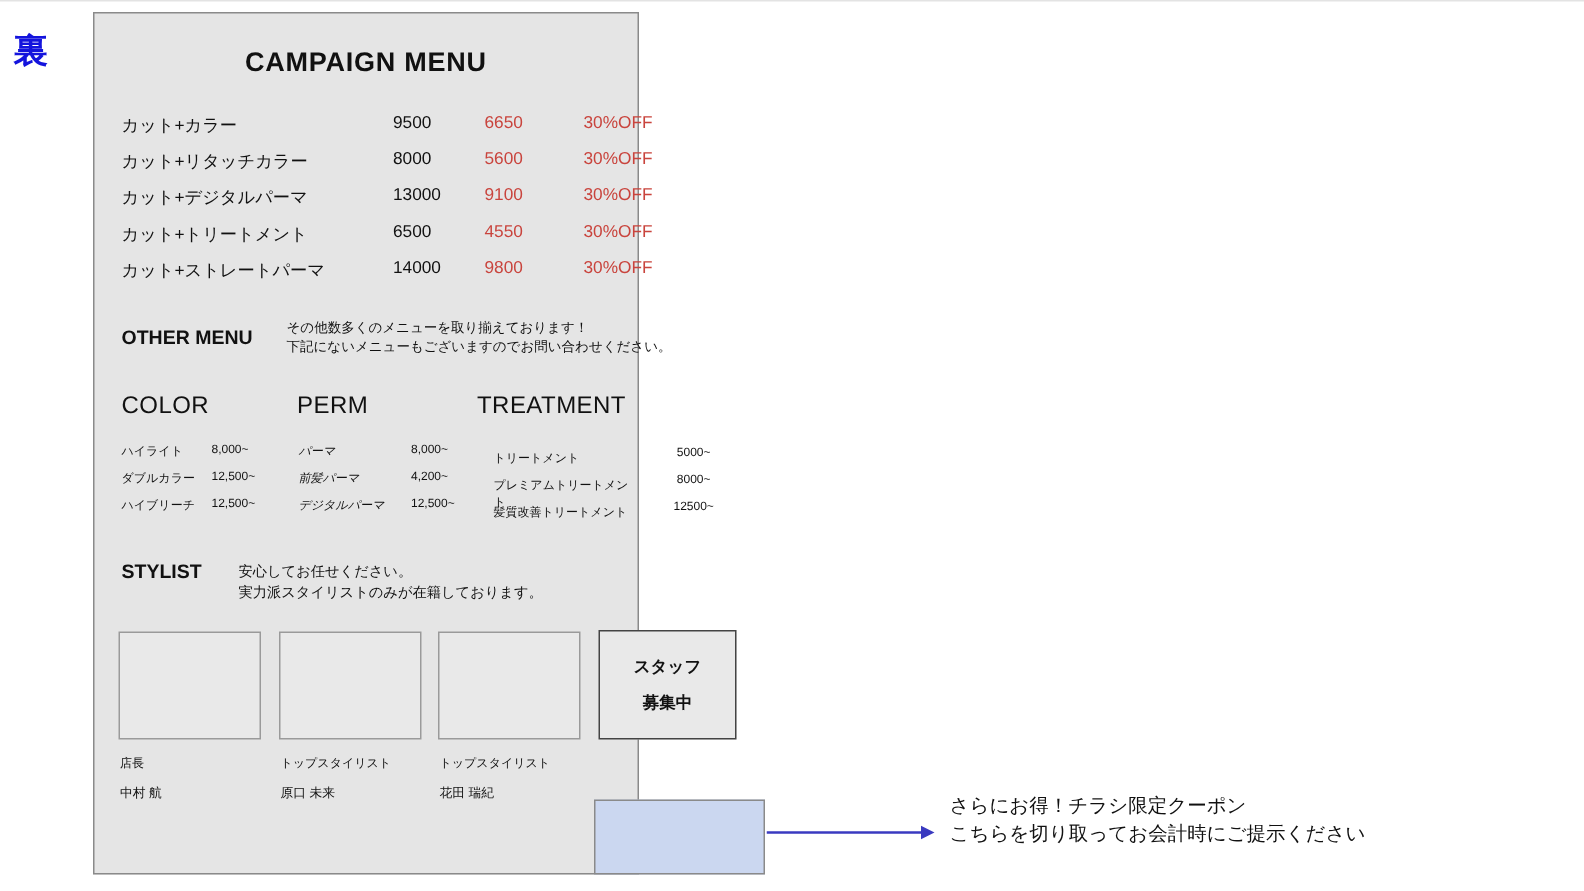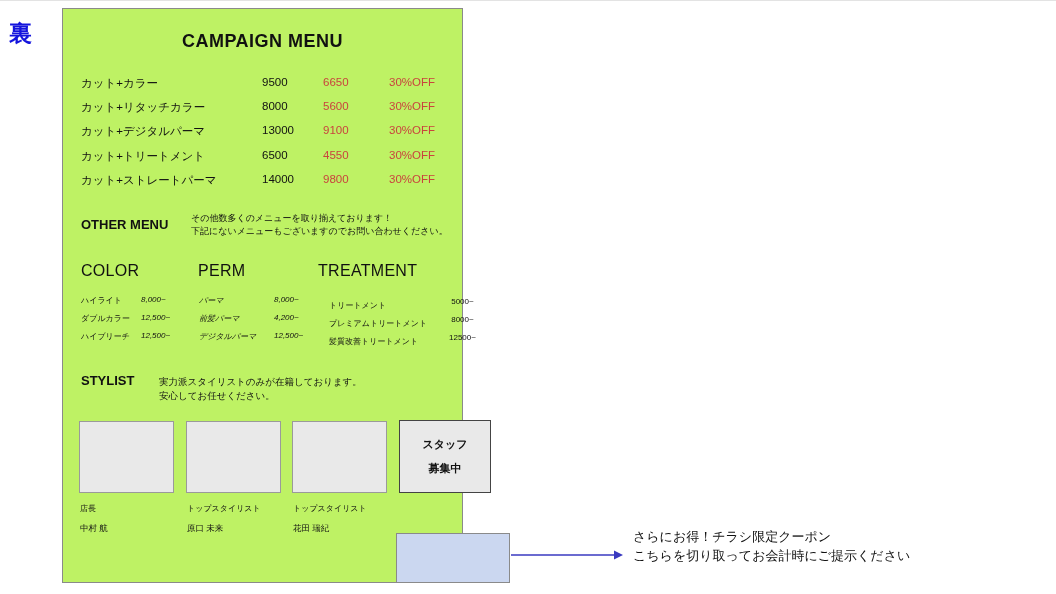--- a/index.html
+++ b/index.html
@@ -7,40 +7,40 @@
     position:relative;width:1056px;height:594px;background:#ffffff;
     font-family:"Liberation Sans","DejaVu Sans",sans-serif;color:#111;
     overflow:hidden;
   }
   .topline{position:absolute;left:0;top:0;width:100%;height:1px;background:#e3e3e3;}
   .page-label{
     position:absolute;left:9px;top:18px;font-size:23px;font-weight:bold;
     color:#1414dd;letter-spacing:1px;
   }
   .flyer{
-    position:absolute;left:62px;top:8px;width:401px;height:575px;
-    border:1.5px solid #8a8a8a;background:#bef264;box-sizing:border-box;
+    position:absolute;left:62px;top:8px;width:364px;height:575px;
+    border:1.5px solid #8a8a8a;background:#e5e5e5;box-sizing:border-box;
   }
   .flyer-title{
     position:absolute;left:0;top:22px;width:100%;text-align:center;
     font-size:18px;font-weight:bold;letter-spacing:.5px;
   }
   .campaign-list{position:absolute;left:0;top:63px;width:100%;}
   .c-row{position:relative;height:24.2px;font-size:11.5px;}
   .c-row .n {position:absolute;left:18px; top:4px;white-space:nowrap;}
   .c-row .p1{position:absolute;left:199px;top:4px;}
   .c-row .p2{position:absolute;left:260px;top:4px;color:#c9443d;}
   .c-row .p3{position:absolute;left:326px;top:4px;color:#c9443d;}
   .sec-head{position:absolute;font-size:13px;font-weight:bold;white-space:nowrap;}
   .note{position:absolute;font-size:9px;line-height:13px;white-space:nowrap;}
   .col-head{position:absolute;font-size:16px;font-weight:normal;letter-spacing:.3px;white-space:nowrap;}
   .mini-list{position:absolute;}
   .mini-row{display:flex;height:18px;font-size:8px;align-items:flex-start;}
   .mini-row .mn{width:60px;white-space:nowrap;}
-  .mini-row .mp{white-space:nowrap;font-style:italic;}
+  .mini-row .mp{white-space:nowrap;}
   .perm-list .mn{width:75px;font-style:italic;}
   .t-labels .mini-row{display:block;}
   .t-prices .mini-row{display:block;}
   .photo{
     position:absolute;top:412px;width:95px;height:72px;
     background:#e9e9e9;border:1px solid #9a9a9a;box-sizing:border-box;
   }
   .photo.ph1{left:16px;} .photo.ph2{left:123px;} .photo.ph3{left:229px;}
   .recruit{
     position:absolute;left:336px;top:411px;width:92px;height:73px;
@@ -173,22 +173,22 @@
 
         <div class="mini-row">5000~</div>
 
         <div class="mini-row">8000~</div>
 
         <div class="mini-row">12500~</div>
       </div>
 
     <div class="sec-head" style="left:18px;top:364px;">STYLIST</div>
     <div class="note" style="left:96px;top:366px;font-size:9.5px;line-height:14px;">
+      <div>安心してお任せください。</div>
       <div>実力派スタイリストのみが在籍しております。</div>
-      <div>安心してお任せください。</div>
     </div>
 
     <div class="photo ph1"></div>
     <div class="photo ph2"></div>
     <div class="photo ph3"></div>
 
     <div class="recruit">
       <div>スタッフ</div>
       <div>募集中</div>
     </div>

